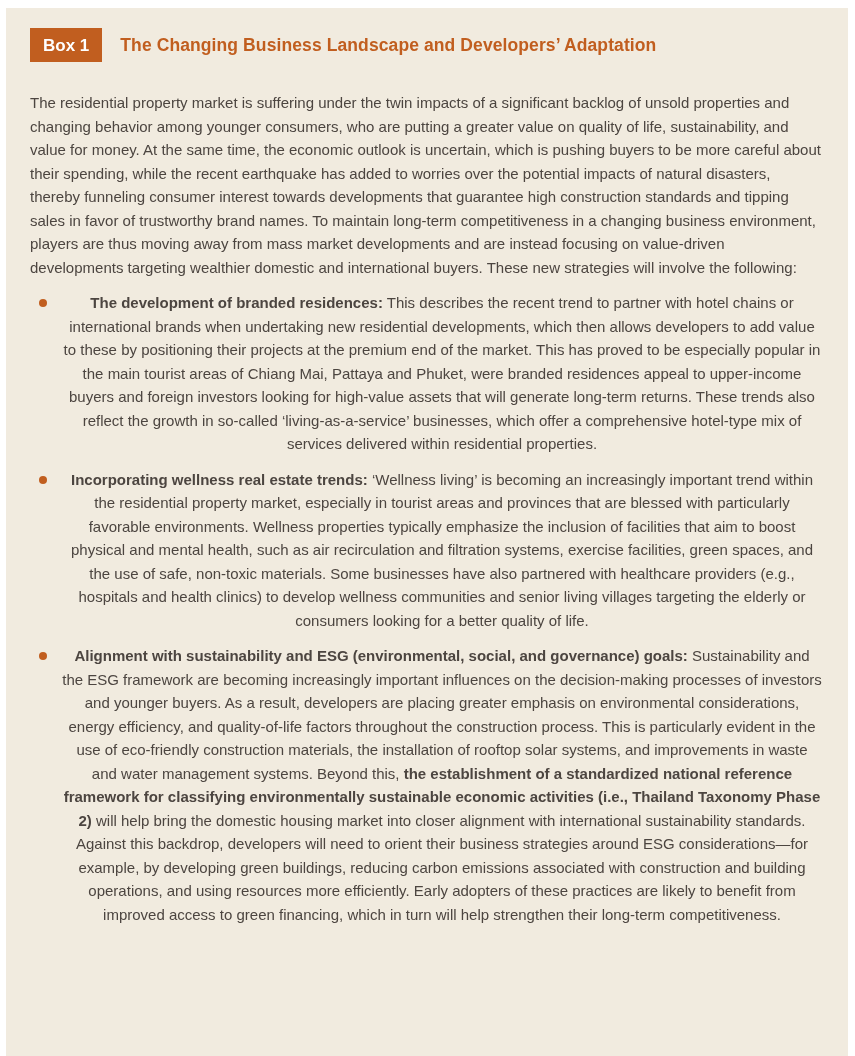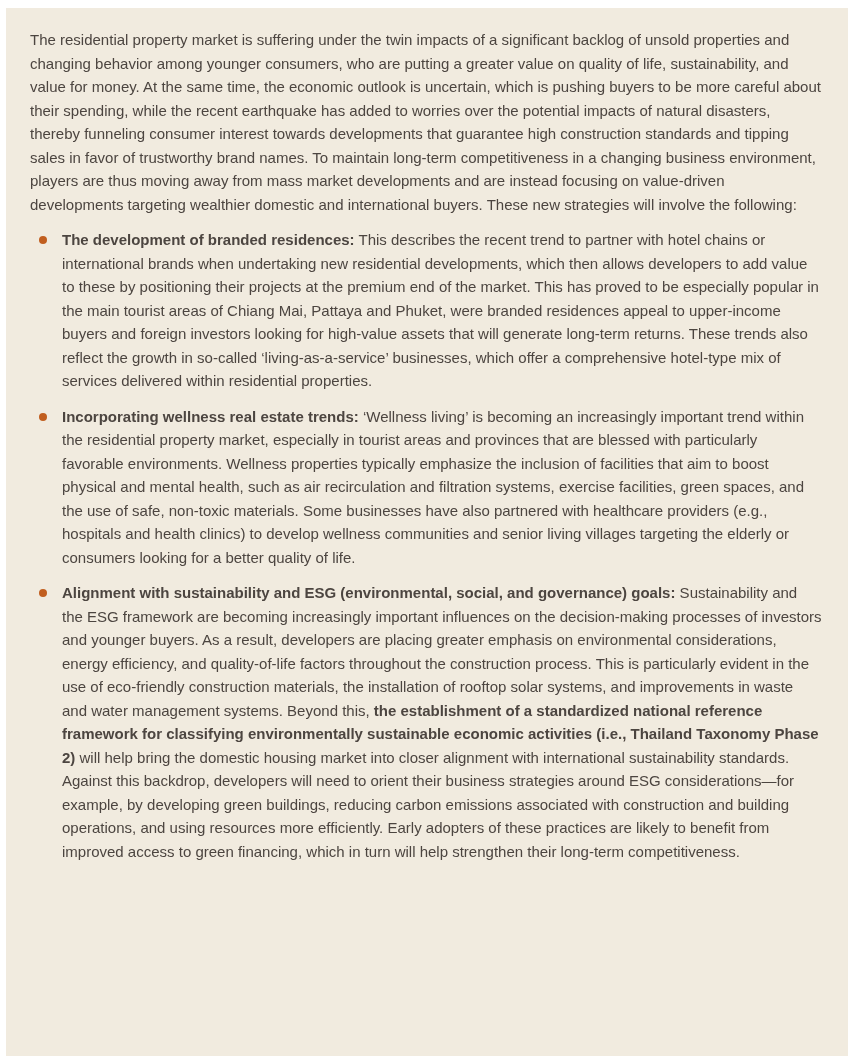--- a/index.html
+++ b/index.html
@@ -51,20 +51,21 @@
     font-size: 15px;
     line-height: 23.5px;
   }
   .intro {
     margin: 0 0 12px 0;
   }
   .bullet-list {
     margin: 0;
     padding: 0;
     list-style: none;
+    text-align: center;
   }
   .bullet-item {
     display: flex;
     align-items: flex-start;
     margin-top: 12px;
   }
   .bullet-dot {
     flex: 0 0 auto;
     width: 8px;
     height: 8px;
@@ -77,20 +78,24 @@
     margin-left: 15px;
   }
   .bold { font-weight: bold; }
 </style>
 </head>
 <body>
 
 <div class="page">
   <div class="panel">
 
+    <div class="box-header">
+      <span class="box-badge">Box 1</span>
+      <span class="box-title">The Changing Business Landscape and Developers’ Adaptation</span>
+    </div>
 
     <p class="body-text intro">The residential property market is suffering under the twin impacts of a significant backlog of unsold properties and changing behavior among younger consumers, who are putting a greater value on quality of life, sustainability, and value for money. At the same time, the economic outlook is uncertain, which is pushing buyers to be more careful about their spending, while the recent earthquake has added to worries over the potential impacts of natural disasters, thereby funneling consumer interest towards developments that guarantee high construction standards and tipping sales in favor of trustworthy brand names. To maintain long-term competitiveness in a changing business environment, players are thus moving away from mass market developments and are instead focusing on value-driven developments targeting wealthier domestic and international buyers. These new strategies will involve the following:</p>
 
     <ul class="bullet-list">
 
       <li class="bullet-item">
         <span class="bullet-dot"></span>
         <span class="bullet-content body-text"><span class="bold">The development of branded residences:</span><span> This describes the recent trend to partner with hotel chains or international brands when undertaking new residential developments, which then allows developers to add value to these by positioning their projects at the premium end of the market. This has proved to be especially popular in the main tourist areas of Chiang Mai, Pattaya and Phuket, were branded residences appeal to upper-income buyers and foreign investors looking for high-value assets that will generate long-term returns. These trends also reflect the growth in so-called ‘living-as-a-service’ businesses, which offer a comprehensive hotel-type mix of services delivered within residential properties.</span></span>
       </li>
 

